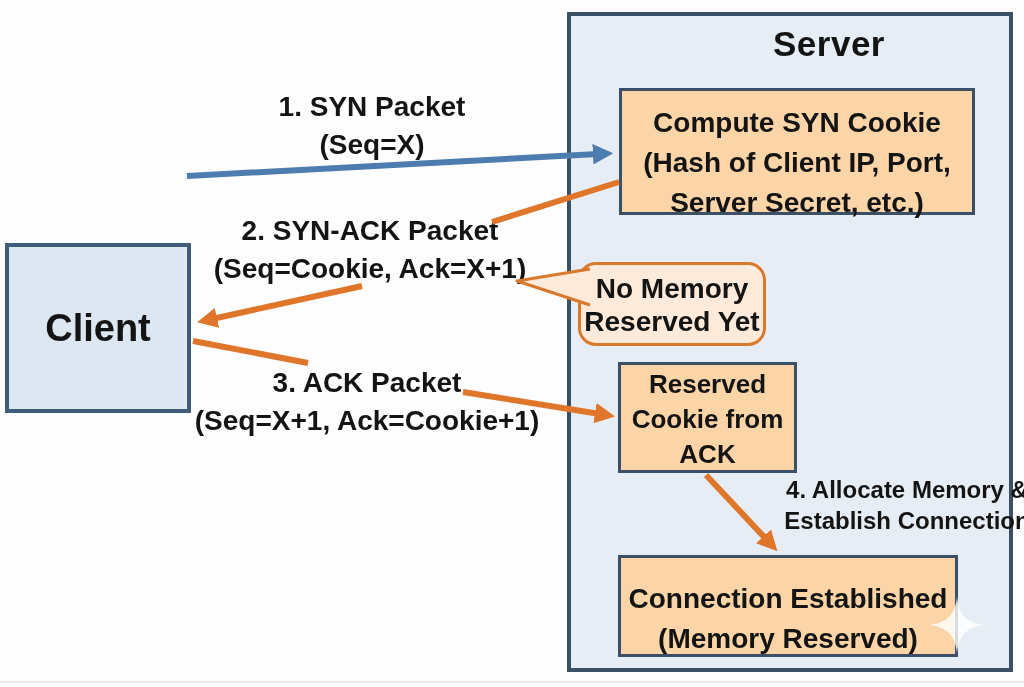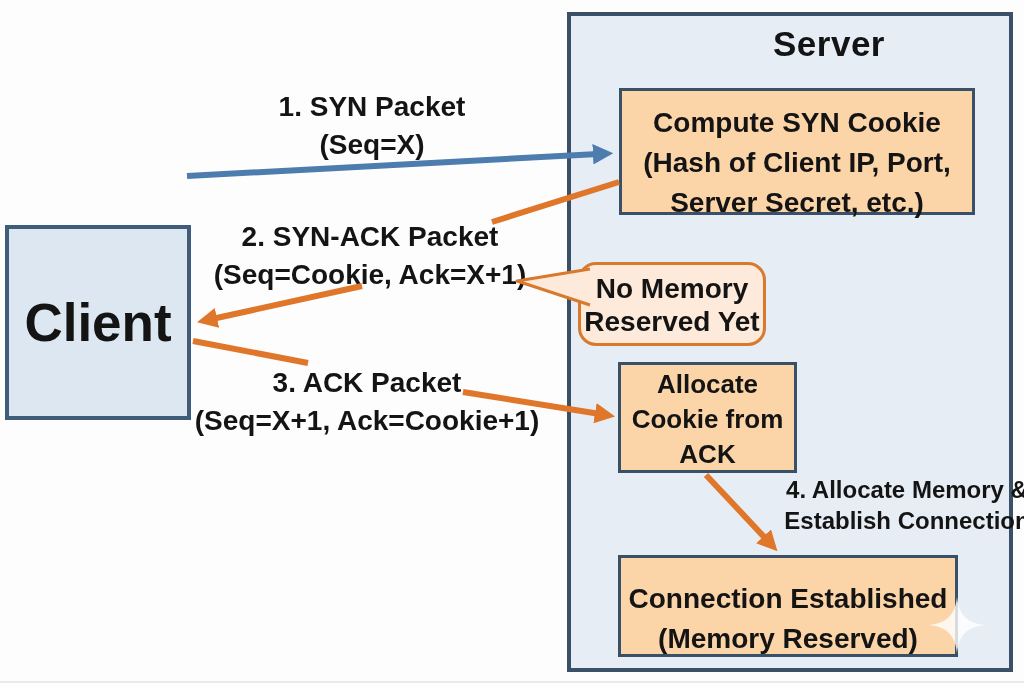--- a/index.html
+++ b/index.html
@@ -12,43 +12,43 @@
   
   .server-panel{
     position:absolute;left:567px;top:12px;width:446px;height:660px;
     box-sizing:border-box;background:#e7edf4;border:4px solid #3a5066;
   }
   .server-title{
     position:absolute;left:567px;top:24px;width:524px;
     text-align:center;font-size:35px;letter-spacing:0.5px;
   }
   .client-box{
-    position:absolute;left:5px;top:225px;width:186px;height:195px;
+    position:absolute;left:5px;top:243px;width:186px;height:170px;
     box-sizing:border-box;background:#dce7f2;border:4px solid #3f5c7a;
     display:flex;align-items:center;justify-content:center;
-    font-size:53px;
+    font-size:38px;
   }
   .pbox{
     position:absolute;box-sizing:border-box;
     background:#fbd5a8;border:3px solid #3a5066;
     text-align:center;
   }
   .compute-box{left:619px;top:88px;width:356px;height:127px;font-size:28px;line-height:40px;padding-top:12px;}
   .validate-box{left:618px;top:362px;width:179px;height:111px;font-size:26px;line-height:35px;padding-top:2px;}
   .established-box{left:618px;top:555px;width:340px;height:102px;font-size:28px;line-height:40px;padding-top:21px;}
   .callout{
     position:absolute;left:578px;top:262px;width:188px;height:84px;
     box-sizing:border-box;background:#fdeada;border:3px solid #d8792e;
     border-radius:18px;text-align:center;
     font-size:28px;line-height:33px;padding-top:7px;
   }
   
   .msg{position:absolute;text-align:center;font-size:28px;line-height:38px;}
   .msg-syn{left:192px;top:88px;width:360px;}
-  .msg-synack{left:175px;top:218px;width:390px;}
+  .msg-synack{left:175px;top:212px;width:390px;}
   .msg-ack{left:167px;top:364px;width:400px;}
   .msg-allocate{left:760px;top:474px;width:254px;font-size:24px;line-height:31px;text-align:center;margin-left:20px;}
   .msg span{display:block;white-space:nowrap;}
   
   .overlay{position:absolute;left:0;top:0;width:1024px;height:687px;pointer-events:none;}
   .bottom-line{position:absolute;left:0;top:681px;width:1024px;height:2px;background:#dcdcdc;opacity:.55;}
 </style>
 </head>
 <body>
 
@@ -66,21 +66,21 @@
     <div>(Hash of Client IP, Port,</div>
     <div>Server Secret, etc.)</div>
   </div>
 
   <div class="callout">
     <div>No Memory</div>
     <div>Reserved Yet</div>
   </div>
 
   <div class="pbox validate-box">
-    <div>Allocate</div>
+    <div>Reserved</div>
     <div>Cookie from</div>
     <div>ACK</div>
   </div>
 
   <div class="pbox established-box">
     <div>Connection Established</div>
     <div>(Memory Reserved)</div>
   </div>
 
   <div class="msg msg-syn">

